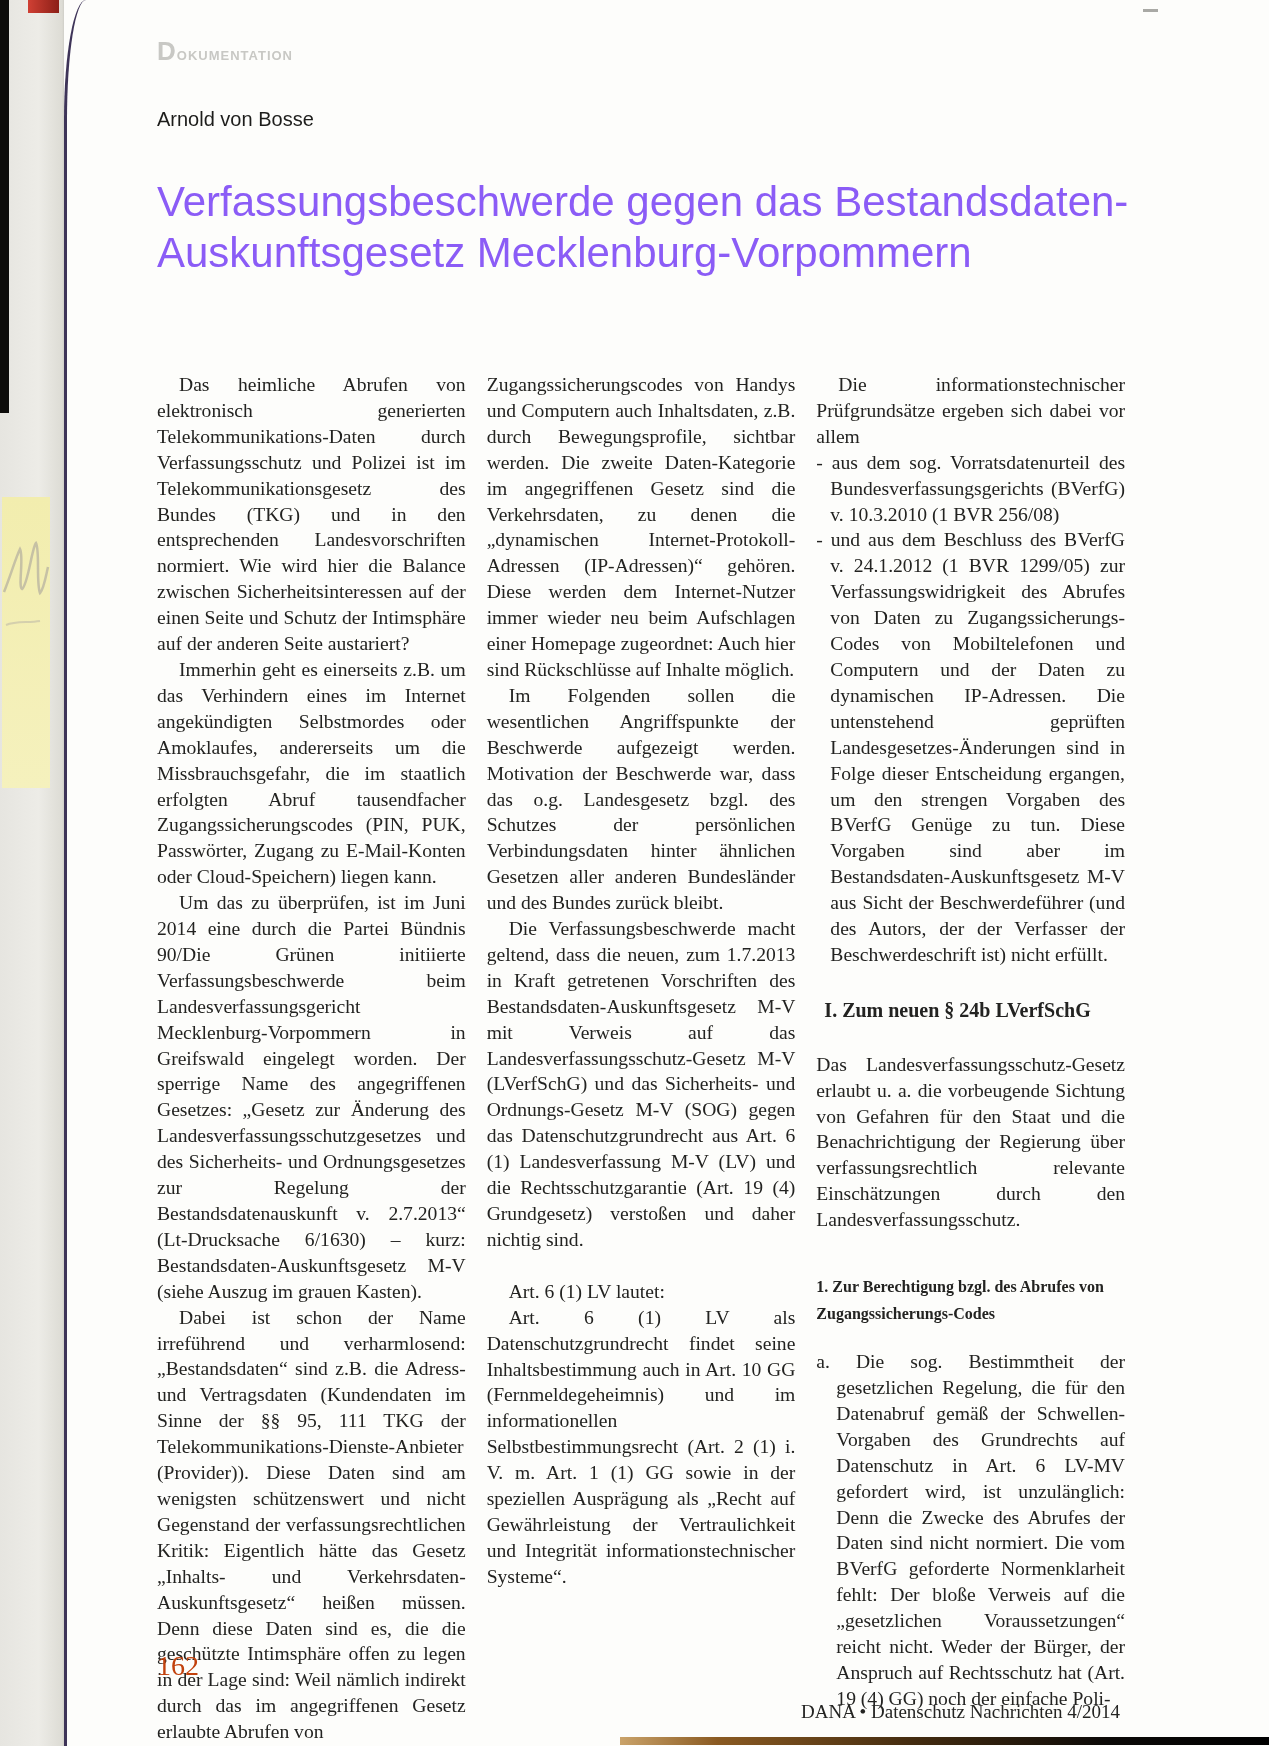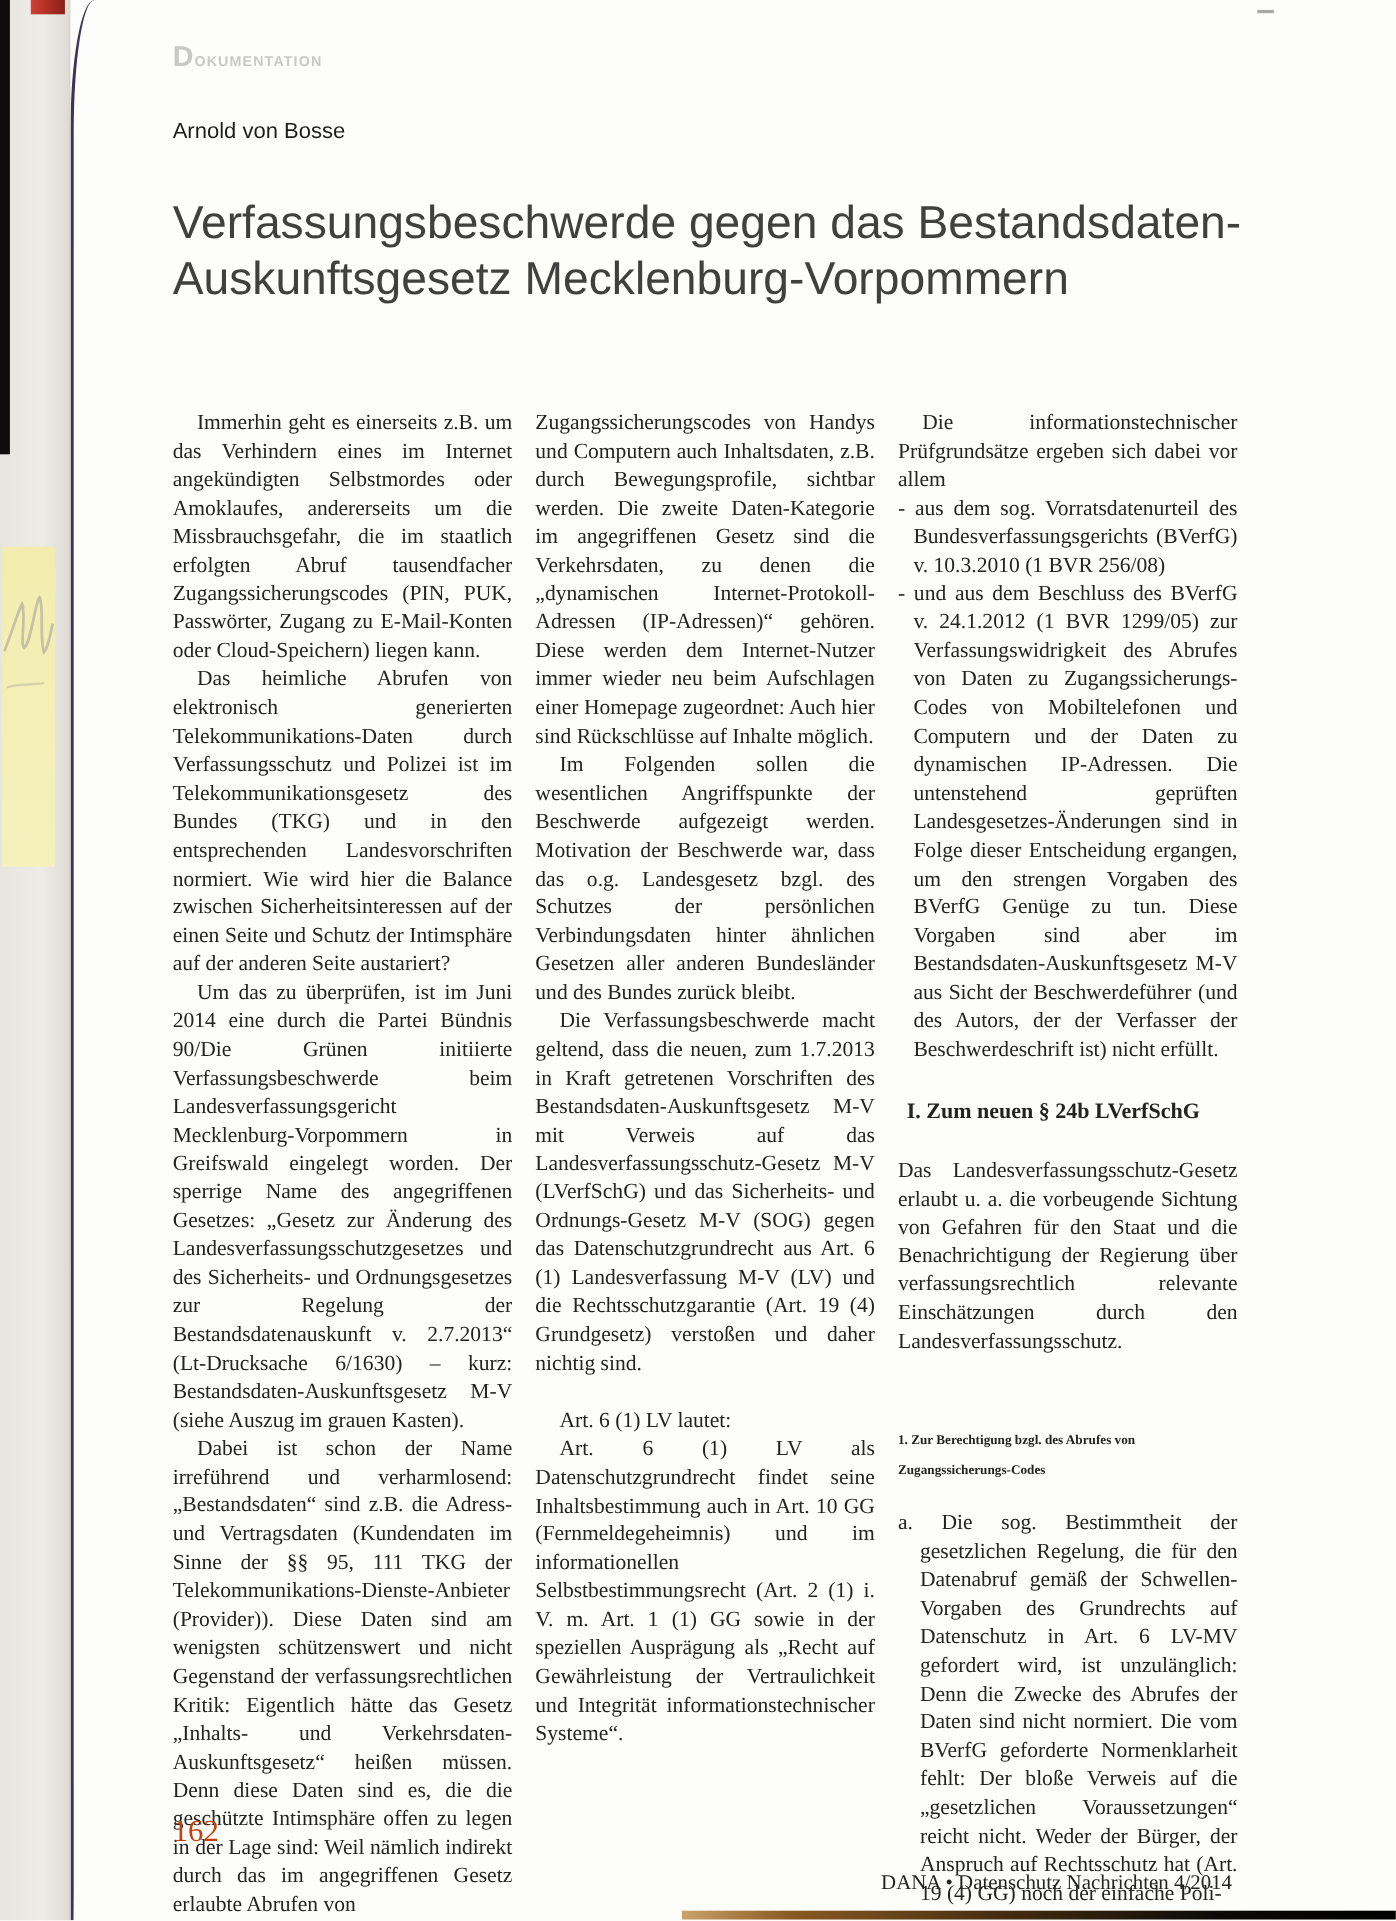--- a/index.html
+++ b/index.html
@@ -25,35 +25,35 @@
   .scan-dash{position:absolute;left:1143px;top:9px;width:15px;height:3px;background:#a9a9a5;}
   
   .kicker{position:absolute;left:157px;top:36px;
     font-family:"Liberation Sans",sans-serif;font-size:13px;font-weight:bold;
     color:var(--kicker,#c8c8c4);letter-spacing:1px;}
   .kicker::first-letter{font-size:26px;}
   .author{position:absolute;left:157px;top:108px;
     font-family:"Liberation Sans",sans-serif;font-size:20px;color:#1d1d1b;}
   .title{position:absolute;left:157px;top:176px;width:990px;
     font-family:"Liberation Sans",sans-serif;font-size:42px;line-height:51px;
-    color:#404040;font-weight:400;}
+    color:#8b5cf6;font-weight:400;}
   
   .columns{position:absolute;left:157px;top:372px;width:968px;display:flex;gap:21px;}
   .column{flex:1;min-width:0;
     font-size:19.6px;line-height:25.9px;color:var(--ink,#232321);
     text-align:justify;}
   .blk{margin:0;}
   .p{text-indent:22px;}
   .pgap{text-indent:22px;margin-top:26px;}
   .pc{text-indent:0;}
   .quote{text-indent:0;}
   .dash{padding-left:14px;text-indent:-14px;}
   .alpha{padding-left:20px;text-indent:-20px;}
   .h1{font-weight:bold;font-size:20px;margin:30px 8px 28px;text-align:left;text-indent:0;}
-  .h2{font-weight:bold;font-size:12px;margin:63px 0 22px;text-align:left;text-indent:0;line-height:27px;}
+  .h2{font-weight:bold;font-size:16px;margin:40px 0 22px;text-align:left;text-indent:0;line-height:27px;}
   
   .page-number{position:absolute;left:157px;top:1650px;
     font-family:"Liberation Serif",serif;font-size:28px;color:#c2410c;}
   .journal{position:absolute;right:149px;top:1655px;
     font-family:"Liberation Serif",serif;font-size:19px;color:#242422;margin-top:46px;}
 </style>
 </head>
 <body>
 
 <div class="underlay"></div>
@@ -68,22 +68,22 @@
 <div class="sticky-red"></div>
 <div class="bottom-strip"></div>
 <div class="scan-dash"></div>
 
 <div class="kicker">DOKUMENTATION</div>
 <div class="author">Arnold von Bosse</div>
 <h1 class="title" style="margin:0;">Verfassungsbeschwerde gegen das Bestandsdaten-Auskunftsgesetz Mecklenburg-Vorpommern</h1>
 
 <div class="columns">
   <div class="column">
+      <div class="blk p">Das heimliche Abrufen von elektronisch generierten Telekommunikations-Daten durch Verfassungsschutz und Polizei ist im Telekommunikationsgesetz des Bundes (TKG) und in den entsprechenden Landesvorschriften normiert. Wie wird hier die Balance zwischen Sicherheitsinteressen auf der einen Seite und Schutz der Intimsphäre auf der anderen Seite austariert?</div>
       <div class="blk p">Immerhin geht es einerseits z.B. um das Verhindern eines im Internet angekündigten Selbstmordes oder Amoklaufes, andererseits um die Missbrauchsgefahr, die im staatlich erfolgten Abruf tausendfacher Zugangssicherungscodes (PIN, PUK, Passwörter, Zugang zu E-Mail-Konten oder Cloud-Speichern) liegen kann.</div>
-      <div class="blk p">Das heimliche Abrufen von elektronisch generierten Telekommunikations-Daten durch Verfassungsschutz und Polizei ist im Telekommunikationsgesetz des Bundes (TKG) und in den entsprechenden Landesvorschriften normiert. Wie wird hier die Balance zwischen Sicherheitsinteressen auf der einen Seite und Schutz der Intimsphäre auf der anderen Seite austariert?</div>
       <div class="blk p">Um das zu überprüfen, ist im Juni 2014 eine durch die Partei Bündnis 90/Die Grünen initiierte Verfassungsbeschwerde beim Landesverfassungsgericht Mecklenburg-Vorpommern in Greifswald eingelegt worden. Der sperrige Name des angegriffenen Gesetzes: „Gesetz zur Änderung des Landesverfassungsschutzgesetzes und des Sicherheits- und Ordnungsgesetzes zur Regelung der Bestandsdatenauskunft v. 2.7.2013“ (Lt-Drucksache 6/1630) – kurz: Bestandsdaten-Auskunftsgesetz M-V (siehe Auszug im grauen Kasten).</div>
       <div class="blk p">Dabei ist schon der Name irreführend und verharmlosend: „Bestandsdaten“ sind z.B. die Adress- und Vertragsdaten (Kundendaten im Sinne der §§ 95, 111 TKG der Telekommunikations-Dienste-Anbieter (Provider)). Diese Daten sind am wenigsten schützenswert und nicht Gegenstand der verfassungsrechtlichen Kritik: Eigentlich hätte das Gesetz „Inhalts- und Verkehrsdaten-Auskunftsgesetz“ heißen müssen. Denn diese Daten sind es, die die geschützte Intimsphäre offen zu legen in der Lage sind: Weil nämlich indirekt durch das im angegriffenen Gesetz erlaubte Abrufen von</div>
     </div>
   <div class="column">
       <div class="blk pc">Zugangssicherungscodes von Handys und Computern auch Inhaltsdaten, z.B. durch Bewegungsprofile, sichtbar werden. Die zweite Daten-Kategorie im angegriffenen Gesetz sind die Verkehrsdaten, zu denen die „dynamischen Internet-Protokoll-Adressen (IP-Adressen)“ gehören. Diese werden dem Internet-Nutzer immer wieder neu beim Aufschlagen einer Homepage zugeordnet: Auch hier sind Rückschlüsse auf Inhalte möglich.</div>
       <div class="blk p">Im Folgenden sollen die wesentlichen Angriffspunkte der Beschwerde aufgezeigt werden. Motivation der Beschwerde war, dass das o.g. Landesgesetz bzgl. des Schutzes der persönlichen Verbindungsdaten hinter ähnlichen Gesetzen aller anderen Bundesländer und des Bundes zurück bleibt.</div>
       <div class="blk p">Die Verfassungsbeschwerde macht geltend, dass die neuen, zum 1.7.2013 in Kraft getretenen Vorschriften des Bestandsdaten-Auskunftsgesetz M-V mit Verweis auf das Landesverfassungsschutz-Gesetz M-V (LVerfSchG) und das Sicherheits- und Ordnungs-Gesetz M-V (SOG) gegen das Datenschutzgrundrecht aus Art. 6 (1) Landesverfassung M-V (LV) und die Rechtsschutzgarantie (Art. 19 (4) Grundgesetz) verstoßen und daher nichtig sind.</div>
       <div class="blk pgap">Art. 6 (1) LV lautet:</div>
       <div class="blk p">Art. 6 (1) LV als Datenschutzgrundrecht findet seine Inhaltsbestimmung auch in Art. 10 GG (Fernmeldegeheimnis) und im informationellen Selbstbestimmungsrecht (Art. 2 (1) i. V. m. Art. 1 (1) GG sowie in der speziellen Ausprägung als „Recht auf Gewährleistung der Vertraulichkeit und Integrität informationstechnischer Systeme“.</div>
     </div>

